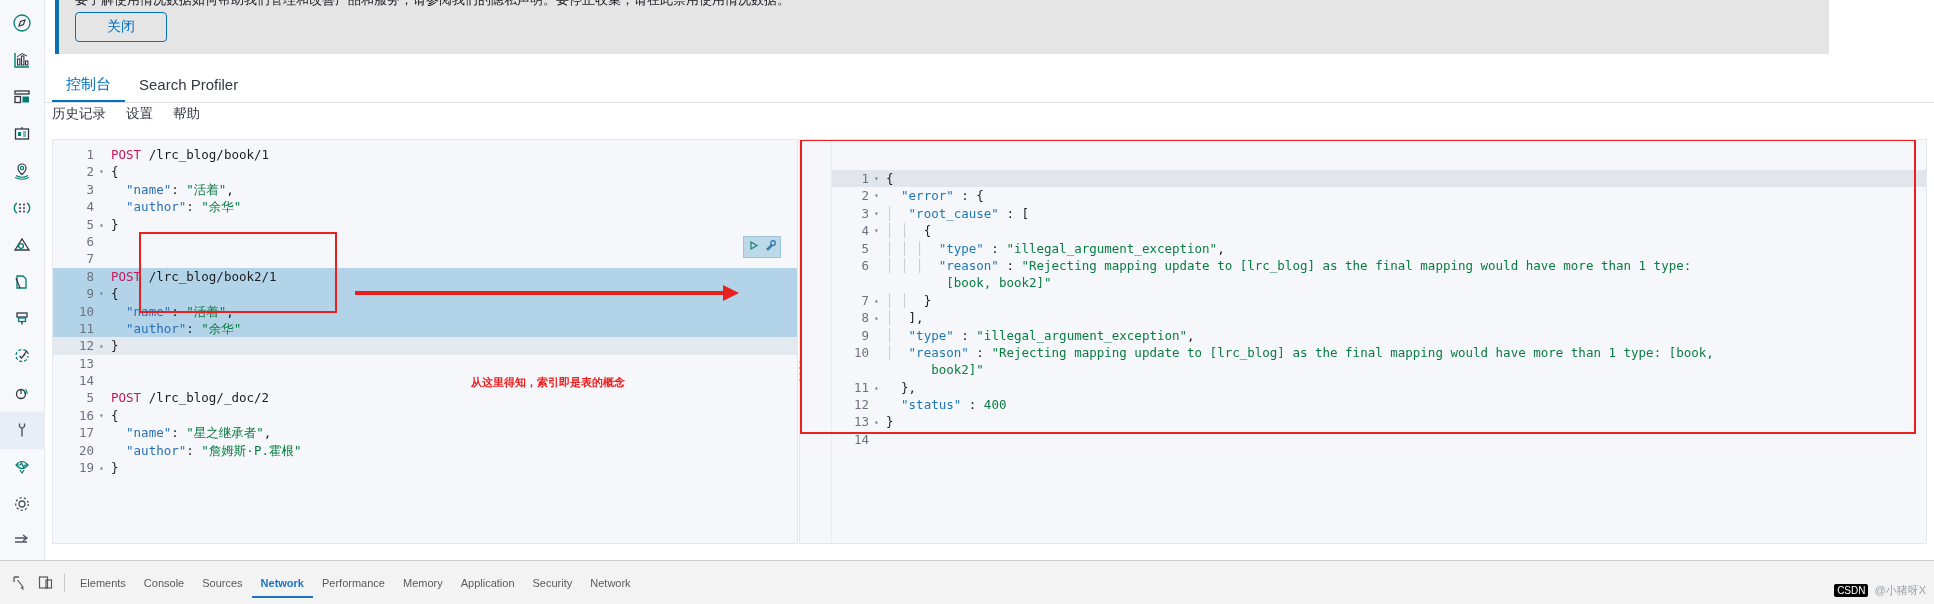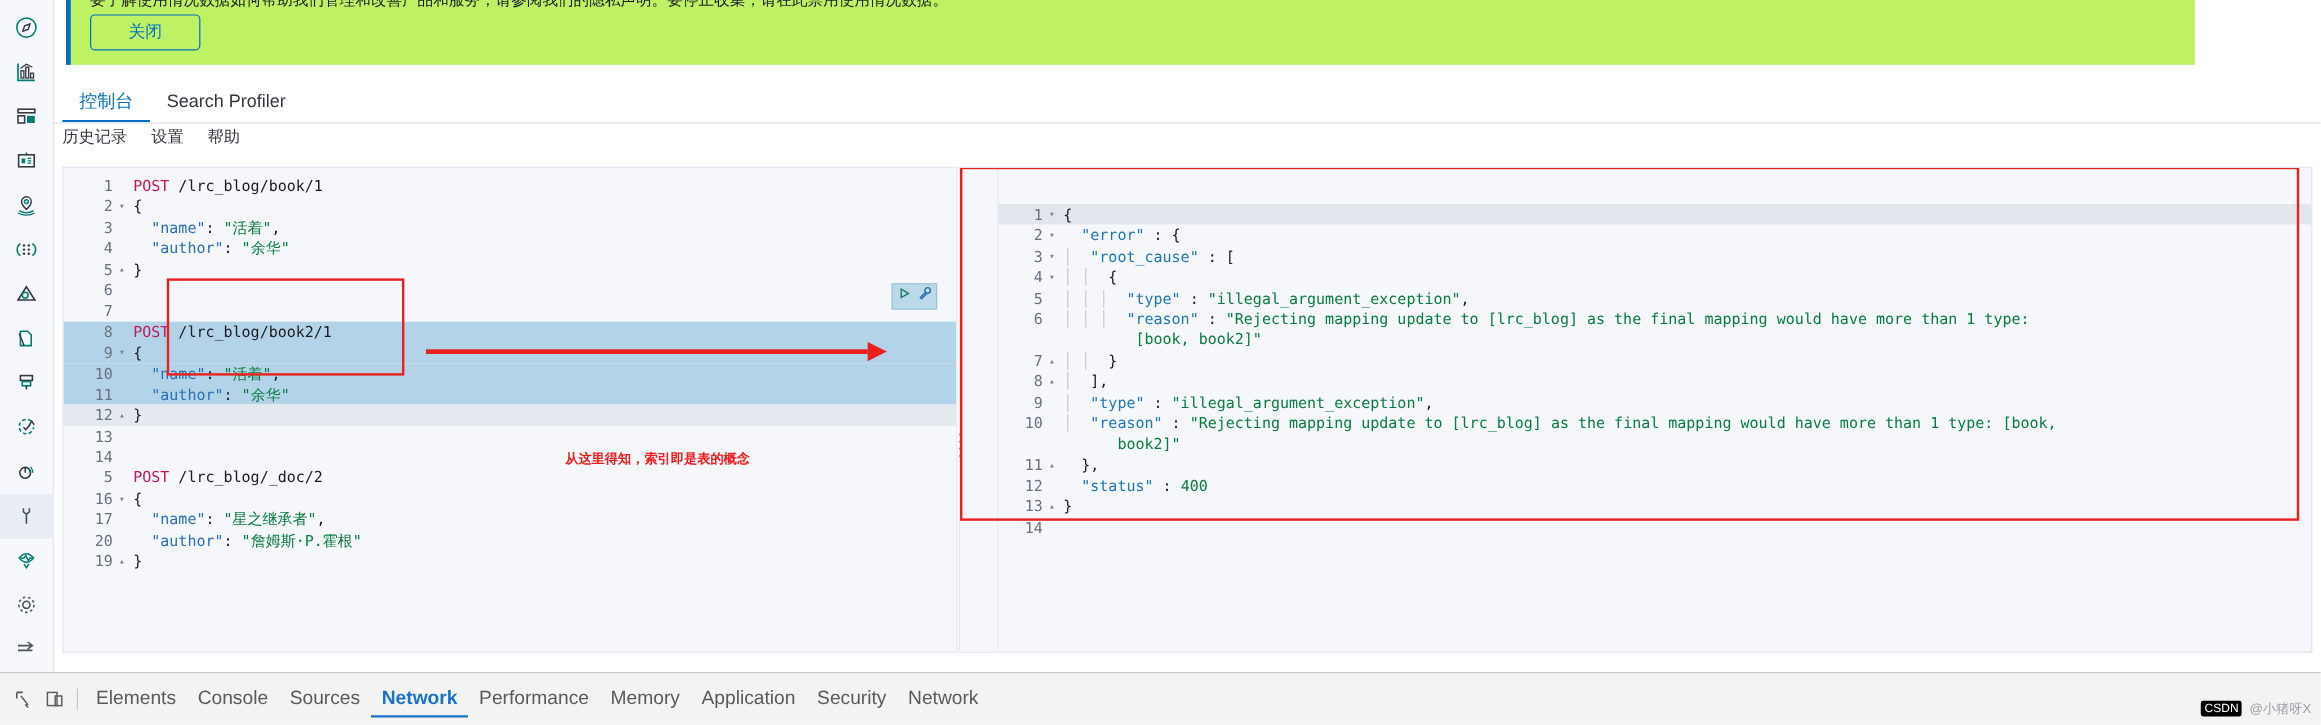--- a/index.html
+++ b/index.html
@@ -28,21 +28,21 @@
 
   
   .main {
     position:absolute; left:45px; top:0; right:0; height:560px;
     background:#ffffff;
   }
 
   
   .callout {
     position:absolute; left:10px; top:0; right:105px; height:54px;
-    background:#bef264; border-left:4px solid #0a6fb4;
+    background:#e5e5e5; border-left:4px solid #0a6fb4;
     padding:16px 14px;
   }
   .callout-text {
     position:absolute; left:16px; top:-9px;
     font-size:13px; color:#1a1c21; letter-spacing:0px; white-space:nowrap;
   }
   .close-btn {
     position:absolute; left:16px; top:12px;
     width:92px; height:30px;
     border:1px solid #0071c2; border-radius:4px;
@@ -152,21 +152,21 @@
   
   .devbar {
     position:absolute; left:0; bottom:0; width:1934px; height:44px;
     background:#f3f3f3; border-top:1px solid #cdcdcd;
     display:flex; align-items:center; padding-left:6px; gap:0;
   }
   .devbar-icon { width:26px; height:26px; display:flex; align-items:center; justify-content:center; cursor:pointer;}
   .devbar-sep { width:1px; height:18px; background:#c9c9c9; margin:0 6px; }
   .devtab {
     padding:0 9px; height:30px; display:flex; align-items:center;
-    font-size:16px; color:#5a5a5a; cursor:pointer; white-space:nowrap;text-align:right;
+    font-size:11px; color:#5a5a5a; cursor:pointer; white-space:nowrap;text-align:right;
   }
   .devtab.active { color:#1a73c7; box-shadow: inset 0 -2px 0 0 #1a73c7; font-weight:bold;}
   .devbar-right {
     position:absolute; right:8px; bottom:6px; display:flex; align-items:center; gap:6px;
   }
   .csdn-badge {
     background:#000000; color:#fff; font-size:10px; padding:1px 3px; border-radius:2px;
     font-family:"Liberation Sans", sans-serif;
   }
   .csdn-text { font-size:11px; color:#9aa0a6; }

